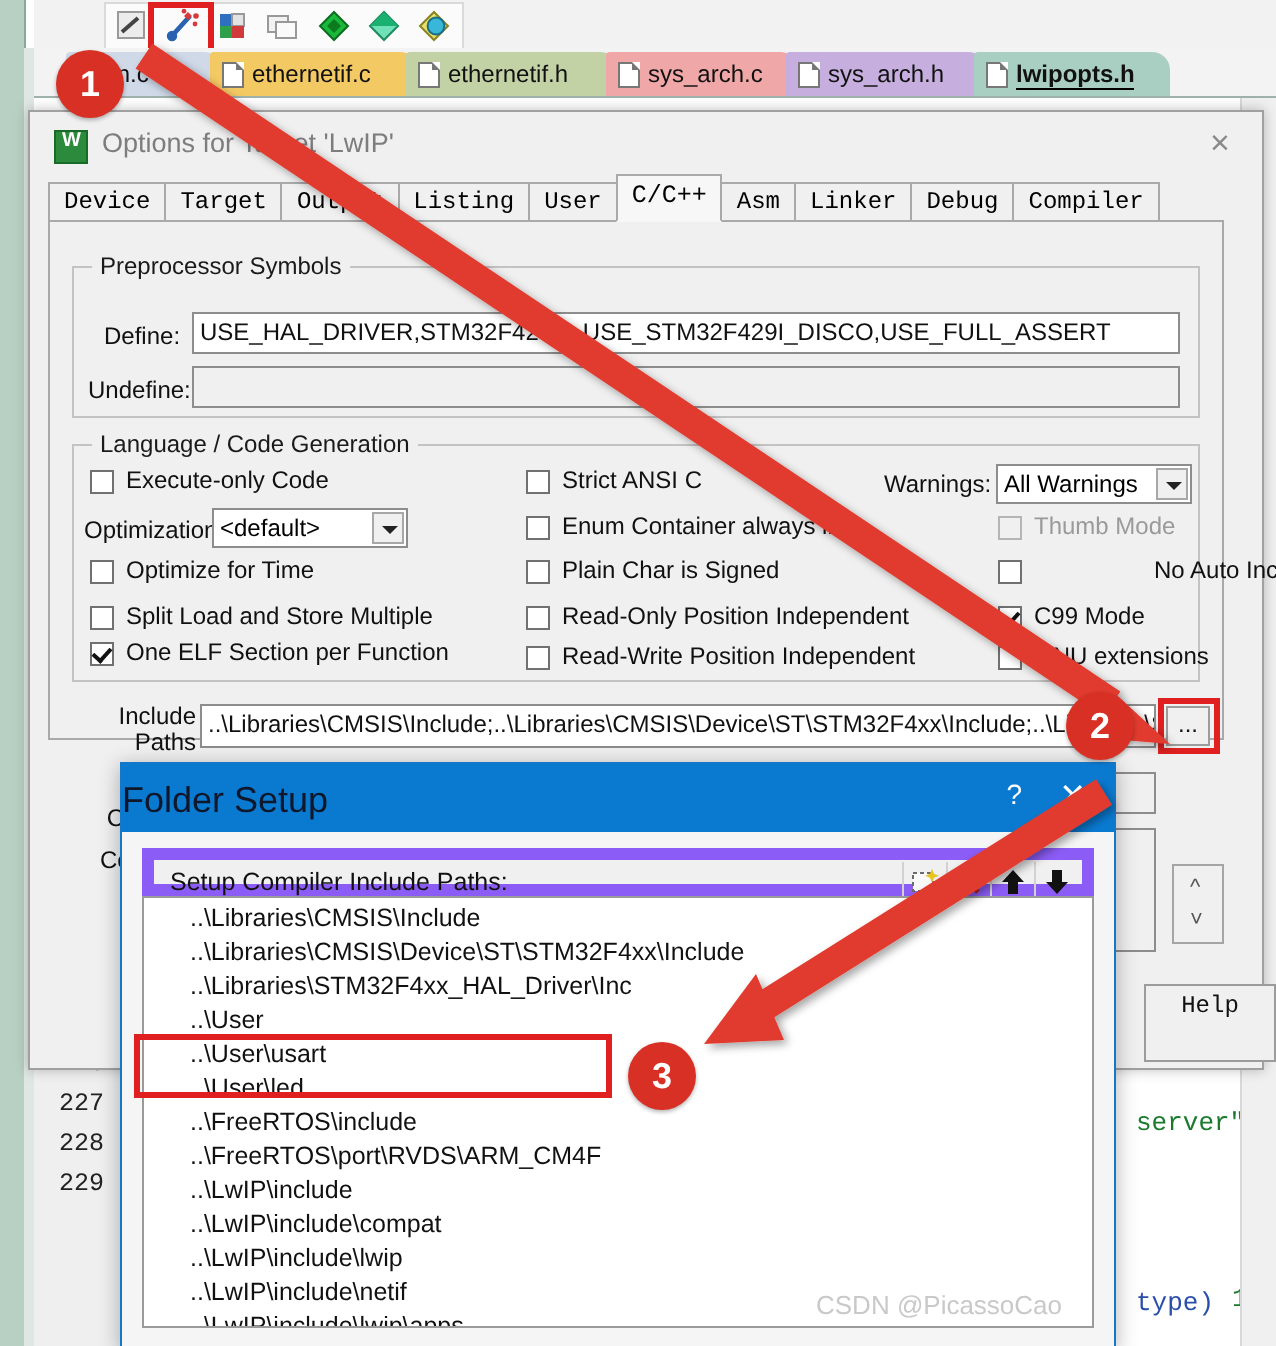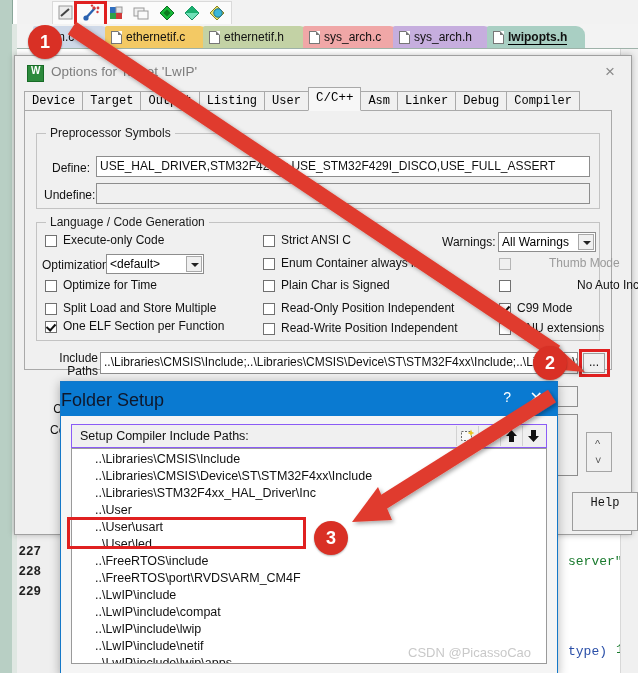--- a/index.html
+++ b/index.html
@@ -30,21 +30,21 @@
        border-top-left-radius:2px;border-top-right-radius:9px;}
   .tab .fileglyph{width:9px;height:11px;background:#fff;border:1px solid #777;position:relative;flex:0 0 auto;}
   .tab .fileglyph:after{content:"";position:absolute;right:-1px;top:-1px;border-width:0 4px 4px 0;border-style:solid;border-color:#777 #fff;}
   .tab.active{font-weight:bold;}
   .tab.active .lbl{border-bottom:1.5px solid #000;}
 
   
   .editor{position:absolute;left:17px;top:48px;width:602px;height:625px;background:#ffffff;}
   .gutter{position:absolute;left:17px;top:400px;width:44px;height:273px;background:#efefef;border-right:1px solid #cfcfcf;
           font-family:"Liberation Mono", monospace;font-size:12.5px;color:#222;text-align:right;padding-top:2px;box-sizing:border-box;}
-  .gutter div{height:20px;line-height:20px;padding-right:19px;font-weight:bold;}
+  .gutter div{height:20px;line-height:20px;padding-right:8px;}
   .code-frag{position:absolute;font-family:"Liberation Mono", monospace;font-size:13px;}
   .editor-vscroll{position:absolute;right:0;top:48px;width:17px;height:625px;background:#f0f0f0;border-left:1px solid #d8d8d8;}
   .editor-vscroll .chev{position:absolute;left:3px;color:#7a7a7a;font-size:10px;}
 
   
   .optdlg{position:absolute;left:14px;top:55px;width:616px;height:478px;background:#f0f0f0;
           border:1px solid #a0a0a0;box-shadow:0 0 6px rgba(0,0,0,.25);}
   .optdlg .titlebar{height:33px;position:relative;background:#f0f0f0;}
   .optdlg .appicon{position:absolute;left:12px;top:9px;width:15px;height:15px;background:#2c8a3c;border:1px solid #176b26;}
   .optdlg .appicon:after{content:"W";position:absolute;left:3px;top:-1px;color:#fff;font-size:10px;font-weight:bold;}
@@ -83,21 +83,21 @@
   .btn{position:absolute;background:#f0f0f0;border:1px solid #9c9c9c;box-sizing:border-box;
        font-family:"Liberation Mono", monospace;font-size:12px;text-align:center;color:#111;}
 
   
   .folderdlg{position:absolute;left:60px;top:381px;width:496px;height:292px;background:#f5f5f5;
              border:1px solid #1478c8;box-shadow:0 2px 10px rgba(0,0,0,.3);}
   .fd-title{height:34px;background:#0a7ad1;position:relative;}
   .fd-title .t{position:absolute;left:0;top:8px;color:#0f172a;font-size:18px;}
   .fd-title .q{position:absolute;right:46px;top:7px;color:#fff;font-size:14px;}
   .fd-title .x{position:absolute;right:14px;top:6px;color:#fff;font-size:16px;}
-  .fd-bar{position:absolute;left:10px;top:42px;width:476px;height:24px;background:#f0f0f0;border:1px solid #8b5cf6;box-sizing:border-box;}
+  .fd-bar{position:absolute;left:10px;top:42px;width:476px;height:24px;background:#f0f0f0;border:6px solid #8b5cf6;box-sizing:border-box;}
   .fd-bar .cap{position:absolute;left:8px;top:4px;font-size:12.5px;color:#111;}
   .fd-tools{position:absolute;right:2px;top:1px;height:20px;display:flex;align-items:center;}
   .fd-tools .ti{width:21px;height:20px;display:flex;align-items:center;justify-content:center;border-left:1px solid #d2d2d2;}
   .fd-list{position:absolute;left:10px;top:66px;width:476px;height:216px;background:#fff;border:1px solid #9a9a9a;box-sizing:border-box;
            padding:2px 0 0 3px;overflow:hidden;}
   .fd-list .row{height:17px;line-height:17px;font-size:12.5px;color:#111;white-space:nowrap;margin-left:20px;}
 
   
   .badge{position:absolute;border-radius:50%;background:#d93025;color:#fff;
          display:flex;align-items:center;justify-content:center;font-weight:bold;
@@ -281,21 +281,21 @@
   <div class="cbx" style="left:263px;top:323px;"></div>
   <div class="cbl" style="left:281px;top:321px;">Read-Write Position Independent</div>
 
   <div class="cbl" style="left:442px;top:235px;">Warnings:</div>
   <div class="combo" style="left:498px;top:232px;width:98px;height:20px;">
     <span>All Warnings</span>
     <span class="arrowbox"></span>
   </div>
 
   <div class="cbx off2" style="left:499px;top:258px;"></div>
-  <div class="cbl grey" style="left:517px;top:256px;margin-left:32px;">Thumb Mode</div>
+  <div class="cbl grey" style="left:517px;top:256px;">Thumb Mode</div>
 
   <div class="cbx" style="left:499px;top:280px;"></div>
   <div class="cbl" style="left:538px;top:278px;margin-left:39px;">No Auto Includes</div>
 
   <div class="cbx on" style="left:499px;top:303px;"></div>
   <div class="cbl" style="left:517px;top:301px;">C99 Mode</div>
 
   <div class="cbx" style="left:499px;top:323px;"></div>
   <div class="cbl" style="left:517px;top:321px;">GNU extensions</div>
 

